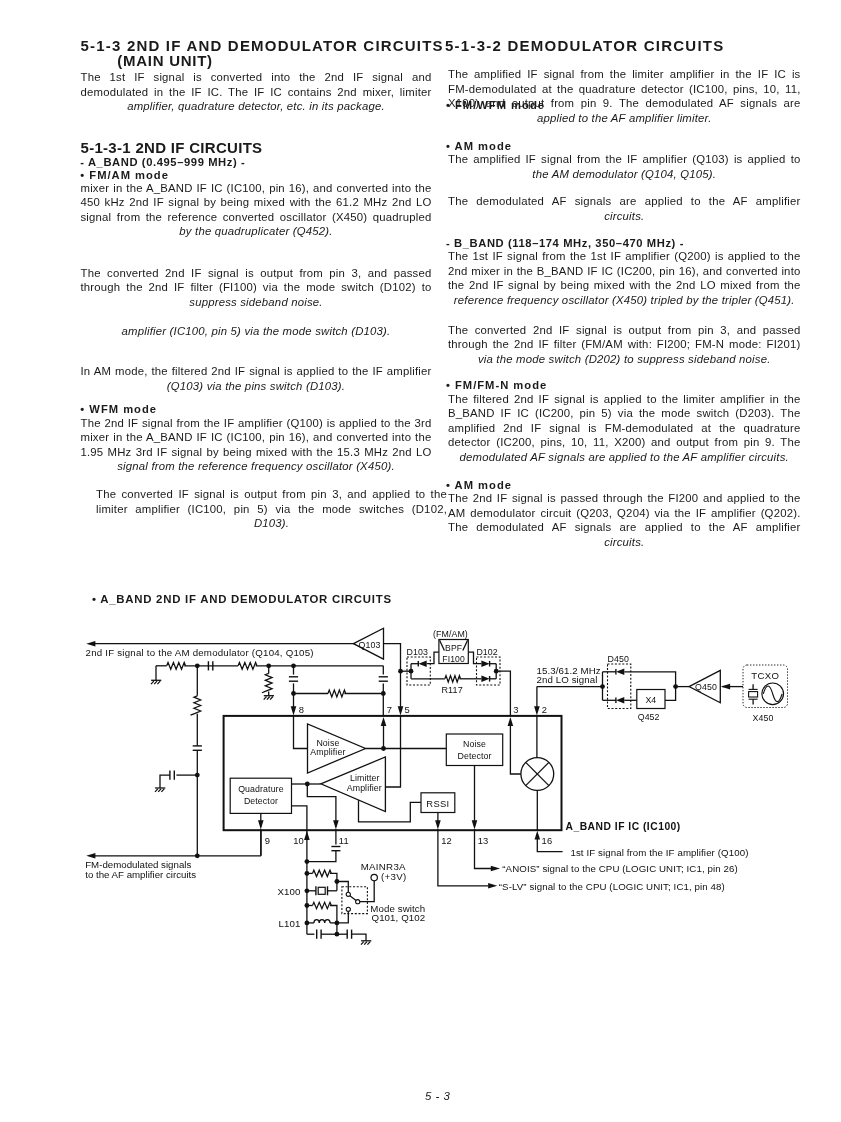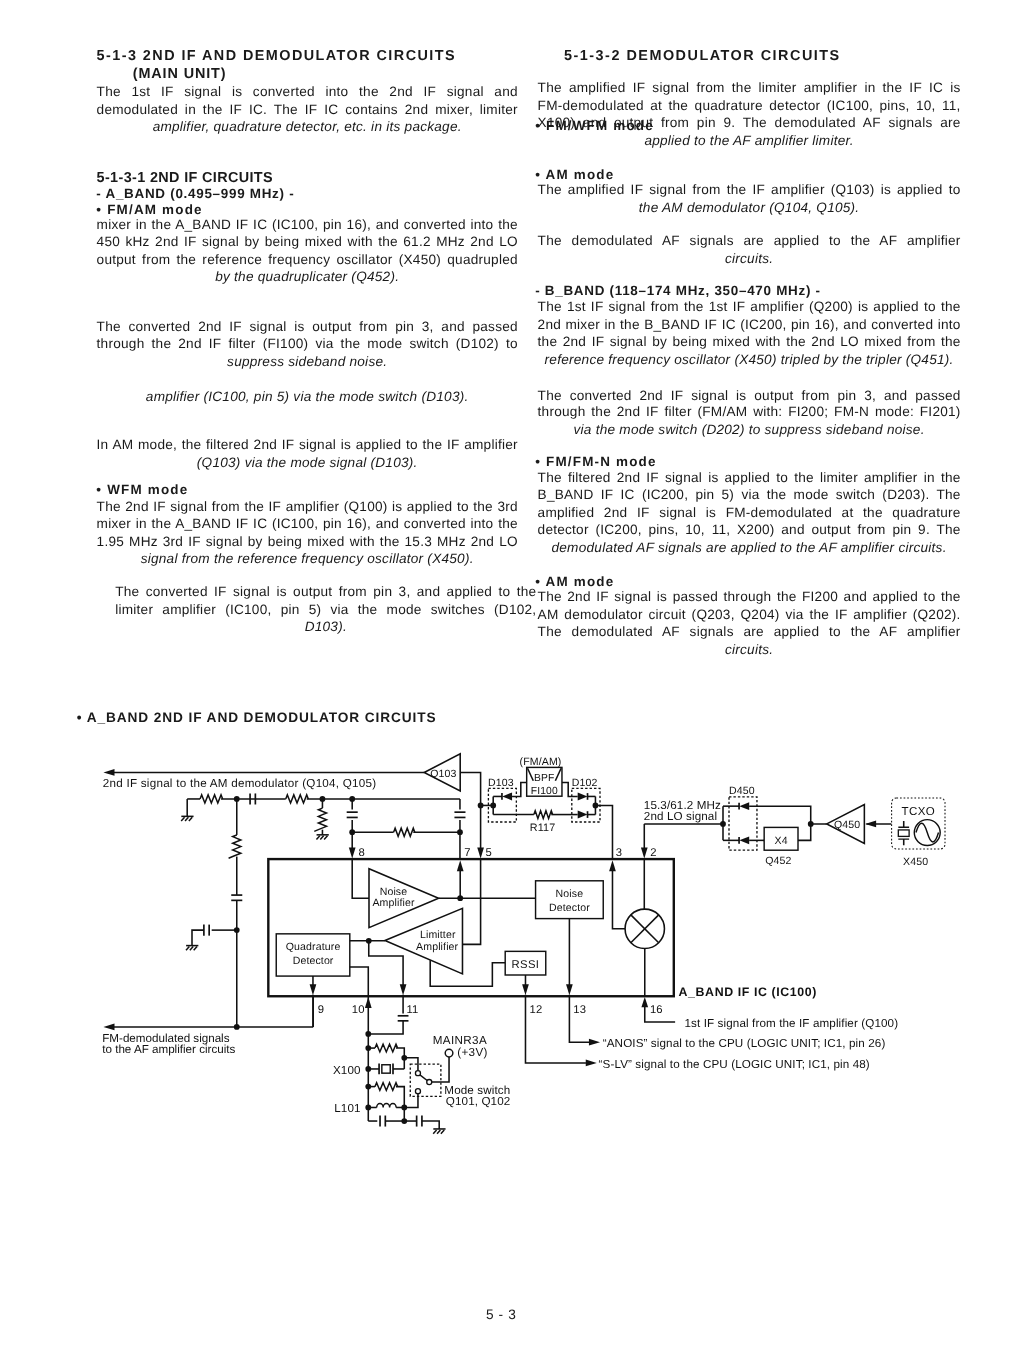--- a/index.html
+++ b/index.html
@@ -1,20 +1,20 @@
 <!DOCTYPE html>
 <html><head>
 <meta charset="utf-8">
 <style>
   html,body{margin:0;padding:0;background:#fff;}
   body{width:841px;height:1122px;position:relative;font-family:"Liberation Sans",sans-serif;color:#1a1a1a;overflow:hidden;}
   .j{text-align:justify;text-align-last:justify;}
   .l{text-align:center;font-style:italic;}
   .p{position:absolute;font-size:11.35px;line-height:14.45px;letter-spacing:0.2px;}
-  .h1{position:absolute;font-size:12px;font-weight:bold;line-height:14.8px;letter-spacing:1.3px;white-space:pre;}
+  .h1{position:absolute;font-size:15px;font-weight:bold;line-height:14.8px;letter-spacing:1.3px;white-space:pre;}
   .sh{position:absolute;font-size:11.2px;font-weight:bold;letter-spacing:0.6px;white-space:pre;}
   svg{position:absolute;left:0;top:0;}
   .ft{position:absolute;font-size:10.5px;}
 </style>
 </head>
 <body>
 
 <div class="h1" style="left:80.5px;top:39.1px;letter-spacing:1.2px;">5-1-3 2ND IF AND DEMODULATOR CIRCUITS<br><span style="letter-spacing:0.74px;">     (MAIN UNIT)</span></div>
 
 <div class="p" style="left:80.5px;top:70.2px;width:351px;">
@@ -23,55 +23,55 @@
 <div class="l">amplifier, quadrature detector, etc. in its package.</div>
 </div>
 
 <div class="h1" style="left:80.5px;top:141.0px;letter-spacing:0.3px;">5-1-3-1 2ND IF CIRCUITS</div>
 <div class="sh" style="left:80.3px;top:156.3px;">- A_BAND (0.495–999 MHz) -</div>
 <div class="sh" style="left:80.3px;top:168.9px;letter-spacing:1.0px;">• FM/AM mode</div>
 
 <div class="p" style="left:80.5px;top:180.6px;width:351px;">
 <div class="j">mixer in the A_BAND IF IC (IC100, pin 16), and converted into the</div>
 <div class="j">450 kHz 2nd IF signal by being mixed with the 61.2 MHz 2nd LO</div>
-<div class="j">output from the reference frequency oscillator (X450) quadrupled</div>
+<div class="j">signal from the reference converted oscillator (X450) quadrupled</div>
 <div class="l">by the quadruplicater (Q452).</div>
 </div>
 
 <div class="p" style="left:80.5px;top:265.7px;width:351px;">
 <div class="j">The converted 2nd IF signal is output from pin 3, and passed</div>
 <div class="j">through the 2nd IF filter (FI100) via the mode switch (D102) to</div>
 <div class="l">suppress sideband noise.</div>
 </div>
 
 <div class="p" style="left:80.5px;top:323.9px;width:351px;">
 <div class="l">amplifier (IC100, pin 5) via the mode switch (D103).</div>
 </div>
 
 <div class="p" style="left:80.5px;top:364.1px;width:351px;">
 <div class="j">In AM mode, the filtered 2nd IF signal is applied to the IF amplifier</div>
-<div class="l">(Q103) via the mode signal (D103).</div>
+<div class="l">(Q103) via the pins switch (D103).</div>
 </div>
 
 <div class="sh" style="left:80.3px;top:403.1px;letter-spacing:1.0px;">• WFM mode</div>
 
 <div class="p" style="left:80.5px;top:415.7px;width:351px;">
 <div class="j">The 2nd IF signal from the IF amplifier (Q100) is applied to the 3rd</div>
 <div class="j">mixer in the A_BAND IF IC (IC100, pin 16), and converted into the</div>
 <div class="j">1.95 MHz 3rd IF signal by being mixed with the 15.3 MHz 2nd LO</div>
 <div class="l">signal from the reference frequency oscillator (X450).</div>
 </div>
 
 <div class="p" style="left:96px;top:487.1px;width:351px;">
 <div class="j">The converted IF signal is output from pin 3, and applied to the</div>
 <div class="j">limiter amplifier (IC100, pin 5) via the mode switches (D102,</div>
 <div class="l">D103).</div>
 </div>
 
-<div class="h1" style="left:470px;top:39.1px;letter-spacing:1.25px;">5-1-3-2 DEMODULATOR CIRCUITS</div>
+<div class="h1" style="left:445px;top:39.1px;letter-spacing:1.25px;">5-1-3-2 DEMODULATOR CIRCUITS</div>
 <div class="sh" style="left:446px;top:55px;letter-spacing:1.0px;margin-top:44px;">• FM/WFM mode</div>
 
 <div class="p" style="left:448px;top:67.2px;width:352.5px;">
 <div class="j">The amplified IF signal from the limiter amplifier in the IF IC is</div>
 <div class="j">FM-demodulated at the quadrature detector (IC100, pins, 10, 11,</div>
 <div class="j">X100) and output from pin 9. The demodulated AF signals are</div>
 <div class="l">applied to the AF amplifier limiter.</div>
 </div>
 
 <div class="sh" style="left:446px;top:139.6px;letter-spacing:1.0px;">• AM mode</div>
@@ -113,23 +113,23 @@
 
 <div class="sh" style="left:446px;top:478.7px;letter-spacing:1.0px;">• AM mode</div>
 
 <div class="p" style="left:448px;top:491.2px;width:352.5px;">
 <div class="j">The 2nd IF signal is passed through the FI200 and applied to the</div>
 <div class="j">AM demodulator circuit (Q203, Q204) via the IF amplifier (Q202).</div>
 <div class="j">The demodulated AF signals are applied to the AF amplifier</div>
 <div class="l">circuits.</div>
 </div>
 
-<div class="sh" style="left:64px;top:592.5px;font-size:11.4px;letter-spacing:0.75px;">• A_BAND 2ND IF AND DEMODULATOR CIRCUITS</div>
-
-<div class="ft" style="left:405px;top:1089.9px;font-size:11.4px;letter-spacing:0.5px;">5 - 3</div>
+<div class="sh" style="left:92px;top:592.5px;font-size:11.4px;letter-spacing:0.75px;">• A_BAND 2ND IF AND DEMODULATOR CIRCUITS</div>
+
+<div class="ft" style="left:425px;top:1089.9px;font-size:11.4px;letter-spacing:0.5px;font-style:italic;">5 - 3</div>
 
 <svg width="841" height="1122" viewBox="0 0 841 1122" fill="none" stroke="none" font-family="Liberation Sans, sans-serif">
 <rect x="223.6" y="715.9" width="337.9" height="114.30000000000007" fill="#fff" stroke="#111" stroke-width="2.0"></rect>
 <path d="M90.5,643.7 H353.5" stroke="#111" stroke-width="1.3" fill="none"></path>
 <polygon points="86.2,643.7 95.4,640.9000000000001 95.4,646.5" fill="#111"></polygon>
 <text x="85.6" y="655.9" font-size="9.7" letter-spacing="0.22" fill="#111">2nd IF signal to the AM demodulator (Q104, Q105)</text>
 <polygon points="353.5,643.7 383.5,628.2 383.5,659.2" fill="#fff" stroke="#111" stroke-width="1.3"></polygon>
 <text x="358.5" y="647.6" font-size="8.8" letter-spacing="0.1" fill="#111">Q103</text>
 <path d="M383.5,643.7 H400.5 V711.5" stroke="#111" stroke-width="1.3" fill="none"></path>
 <polygon points="400.5,715.4 397.7,706.1999999999999 403.3,706.1999999999999" fill="#111"></polygon>

